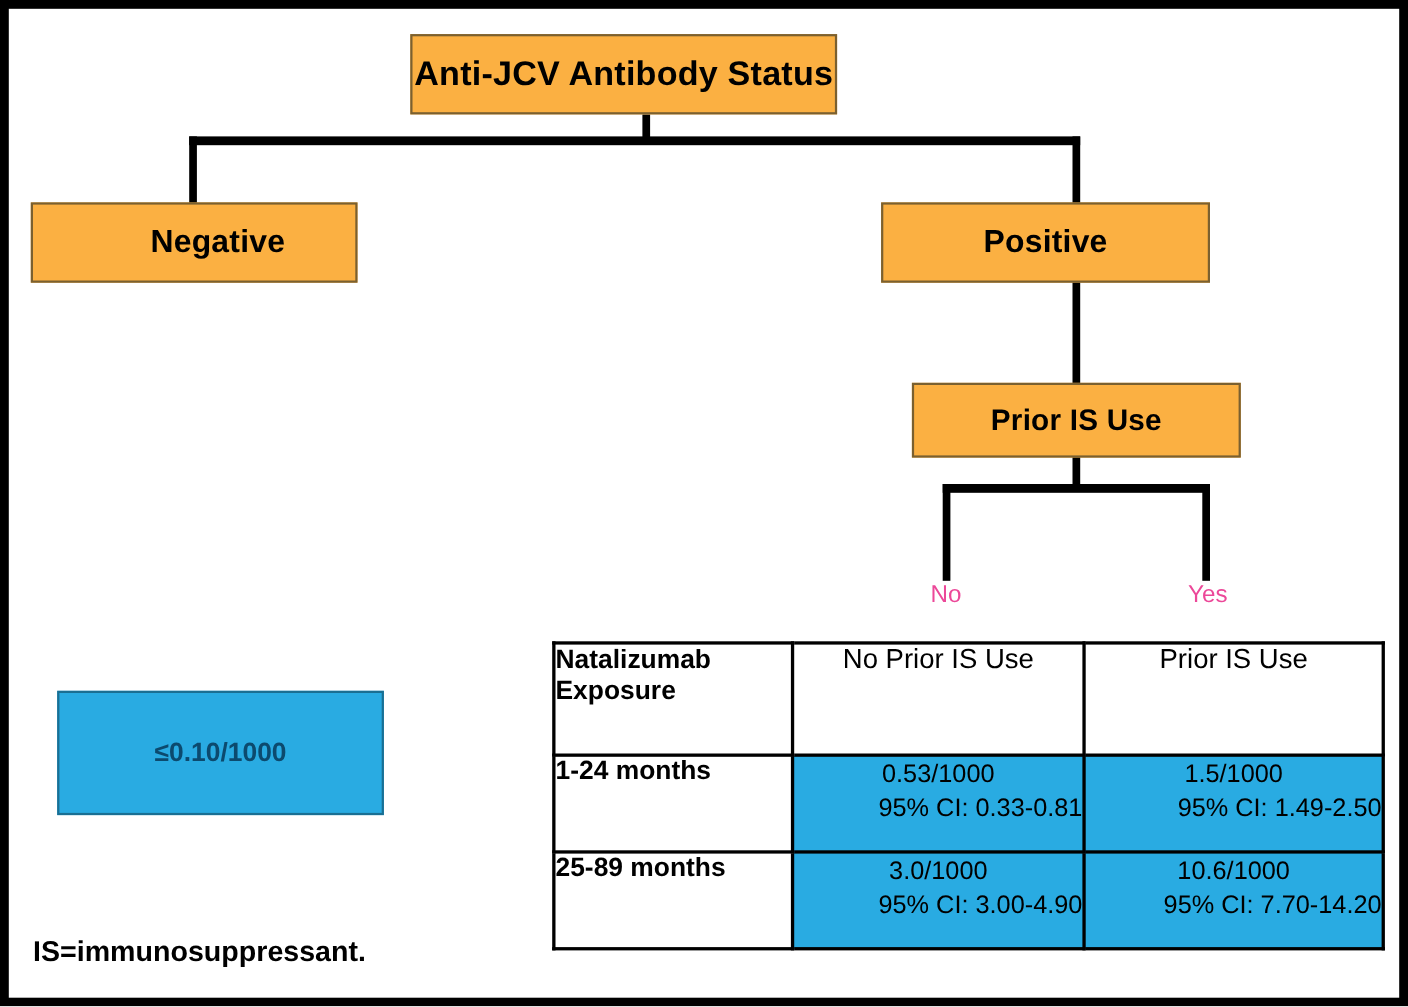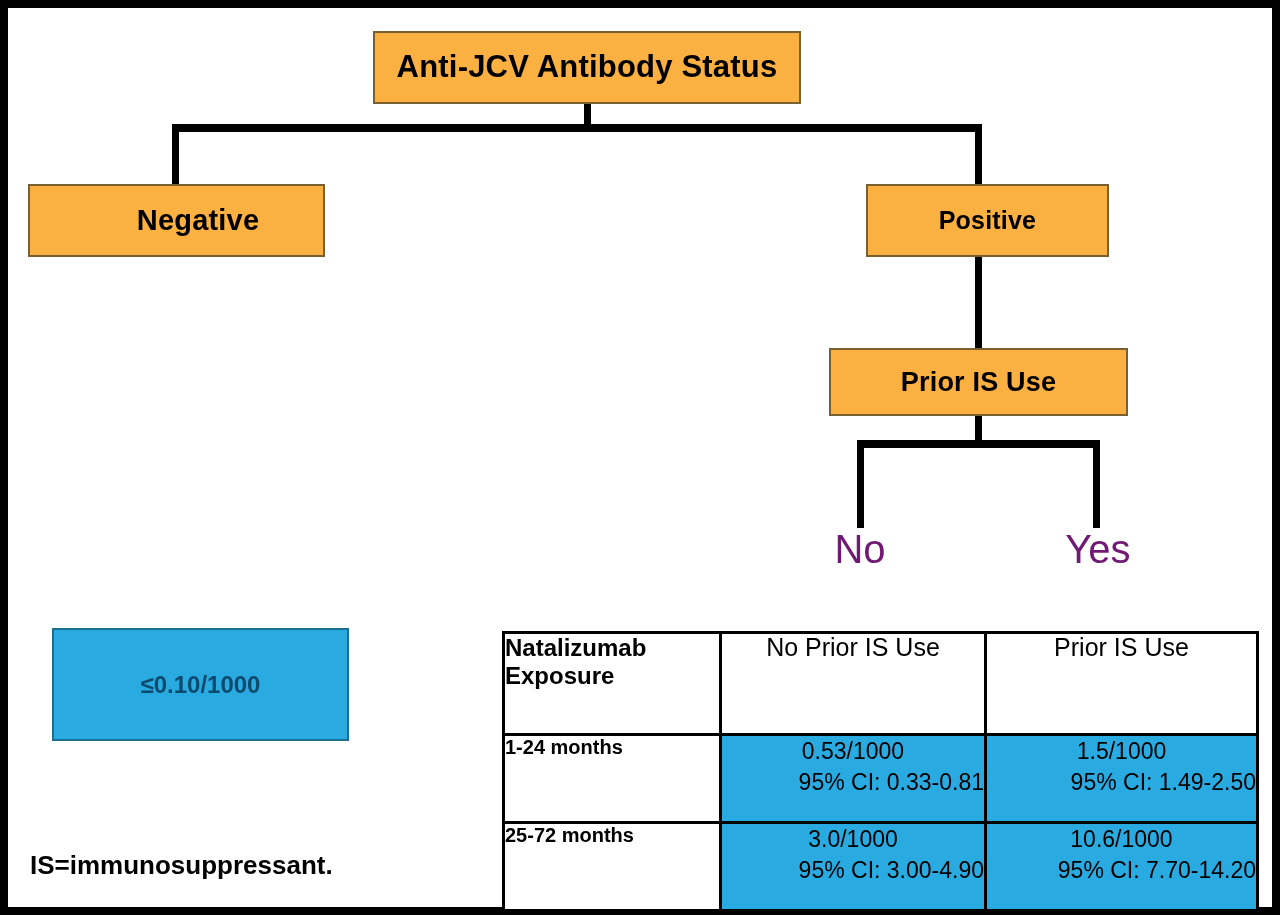--- a/index.html
+++ b/index.html
@@ -41,23 +41,23 @@
     display: flex;
     align-items: center;
     justify-content: center;
     color: #000000;
     font-weight: bold;
     letter-spacing: 0.2px;
     text-align: center;
     line-height: 1.05;
   }
 
-  #node-root  { left: 373px; top: 31px;  width: 428px; height: 73px;  font-size: 31px; }
+  #node-root  { left: 373px; top: 31px;  width: 388px; height: 73px;  font-size: 31px; }
   #node-neg   { left: 28px;  top: 184px; width: 297px; height: 73px;  font-size: 29px; padding-left: 43px; }
-  #node-pos   { left: 866px; top: 184px; width: 243px; height: 73px;  font-size: 25px; }
+  #node-pos   { left: 801px; top: 184px; width: 299px; height: 73px;  font-size: 29px; }
   #node-is    { left: 829px; top: 348px; width: 299px; height: 68px;  font-size: 27px; }
 
   
   .conn {
     position: absolute;
     background: #000000;
   }
 
   
   #conn-root-stem   { left: 584px; top: 104px; width: 7px;   height: 26px; }
@@ -74,22 +74,22 @@
   
   #conn-is-bar      { left: 857px; top: 440px; width: 243px; height: 8px; }
   
   #conn-no-drop     { left: 857px; top: 440px; width: 7px;   height: 88px; }
   
   #conn-yes-drop    { left: 1093px; top: 440px; width: 7px;  height: 88px; }
 
   
   .branch-label {
     position: absolute;
-    font-size: 40px;
-    color: #701a75;
+    font-size: 22px;
+    color: #ec4899;
     text-align: center;
     line-height: 1;
     white-space: nowrap;
   }
   #label-no  { left: 810px;  top: 529px; width: 100px; }
   #label-yes { left: 1048px; top: 529px; width: 100px; }
 
   
   #result-neg {
     position: absolute;
@@ -113,21 +113,20 @@
 
   
   #risk-table {
     position: absolute;
     left: 502px;
     top: 583px;
     width: 754px;
     border-collapse: collapse;
     table-layout: fixed;
     background: #ffffff;
-    margin-top: 48px;
   }
   #risk-table td, #risk-table th {
     border: 3px solid #000000;
     padding: 0;
     color: #000000;
     vertical-align: top;
     box-sizing: border-box;
   }
   .col-a { width: 217px; }
   .col-b { width: 265px; }
@@ -146,21 +145,21 @@
     text-align: center;
     font-weight: normal;
     font-size: 25px;
     line-height: 1.1;
     padding: 9px 4px 0 4px;
   }
   .row-label {
     height: 88px;
     text-align: left;
     font-weight: bold;
-    font-size: 20px;
+    font-size: 24px;
     line-height: 1.1;
     padding: 10px 0 0 10px;
     background: #ffffff;
   }
   .cell-val {
     height: 88px;
     background: #29ABE2;
     text-align: center;
     font-weight: normal;
     font-size: 23px;
@@ -243,21 +242,21 @@
         <td class="cell-val">
           <span class="rate">0.53/1000</span>
           <span class="ci">95% CI: 0.33-0.81</span>
         </td>
         <td class="cell-val">
           <span class="rate">1.5/1000</span>
           <span class="ci">95% CI: 1.49-2.50</span>
         </td>
       </tr>
       <tr>
-        <td class="row-label">25-72 months</td>
+        <td class="row-label">25-89 months</td>
         <td class="cell-val">
           <span class="rate">3.0/1000</span>
           <span class="ci">95% CI: 3.00-4.90</span>
         </td>
         <td class="cell-val">
           <span class="rate">10.6/1000</span>
           <span class="ci">95% CI: 7.70-14.20</span>
         </td>
       </tr>
     </tbody>

